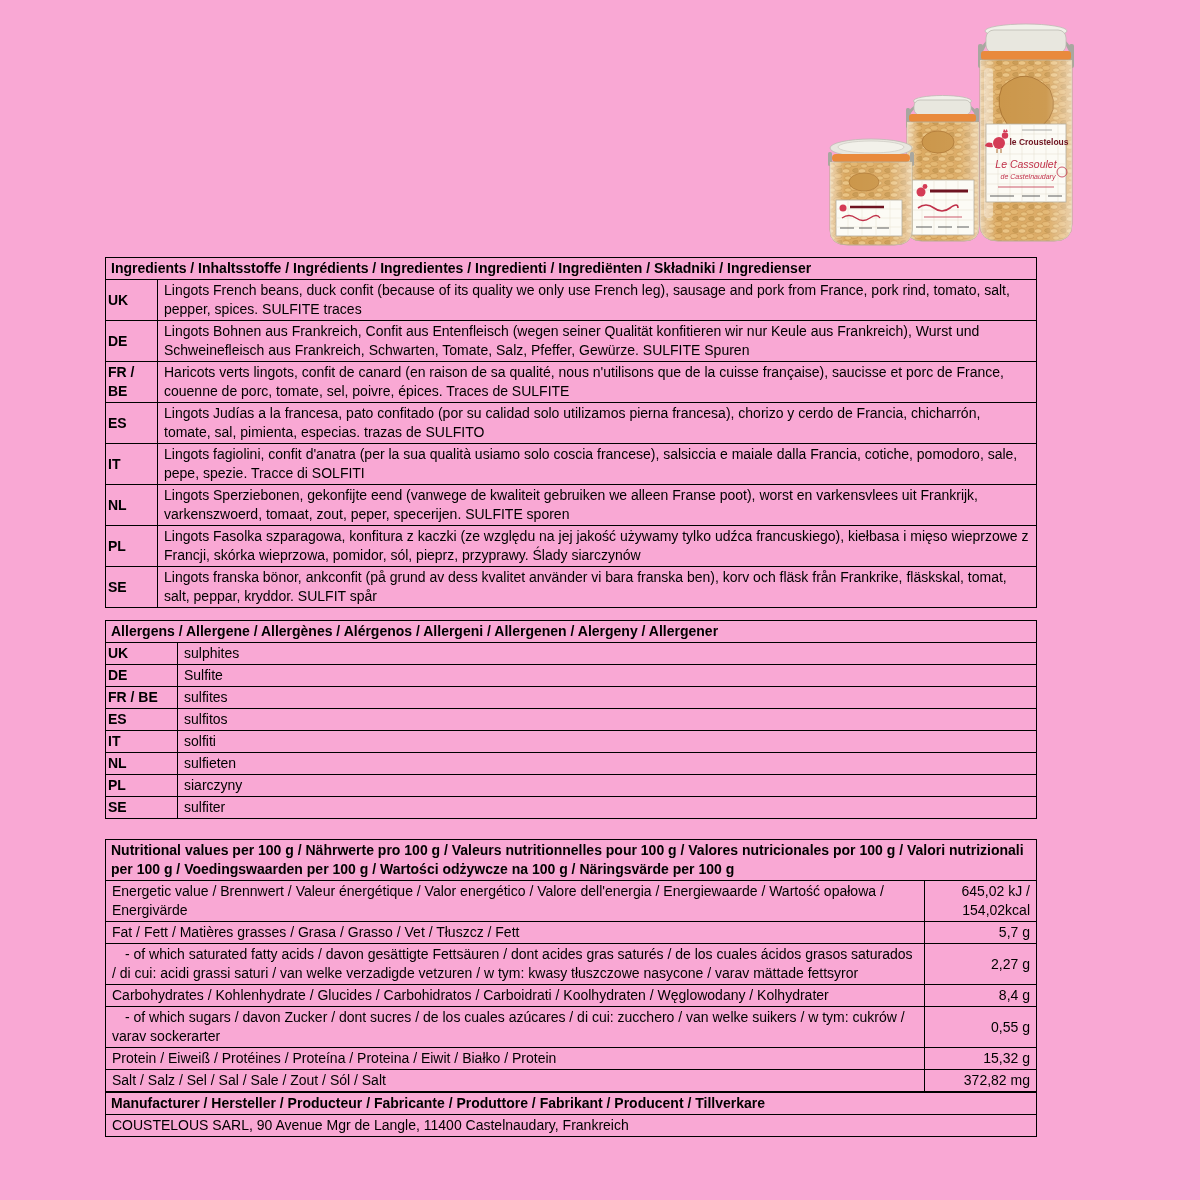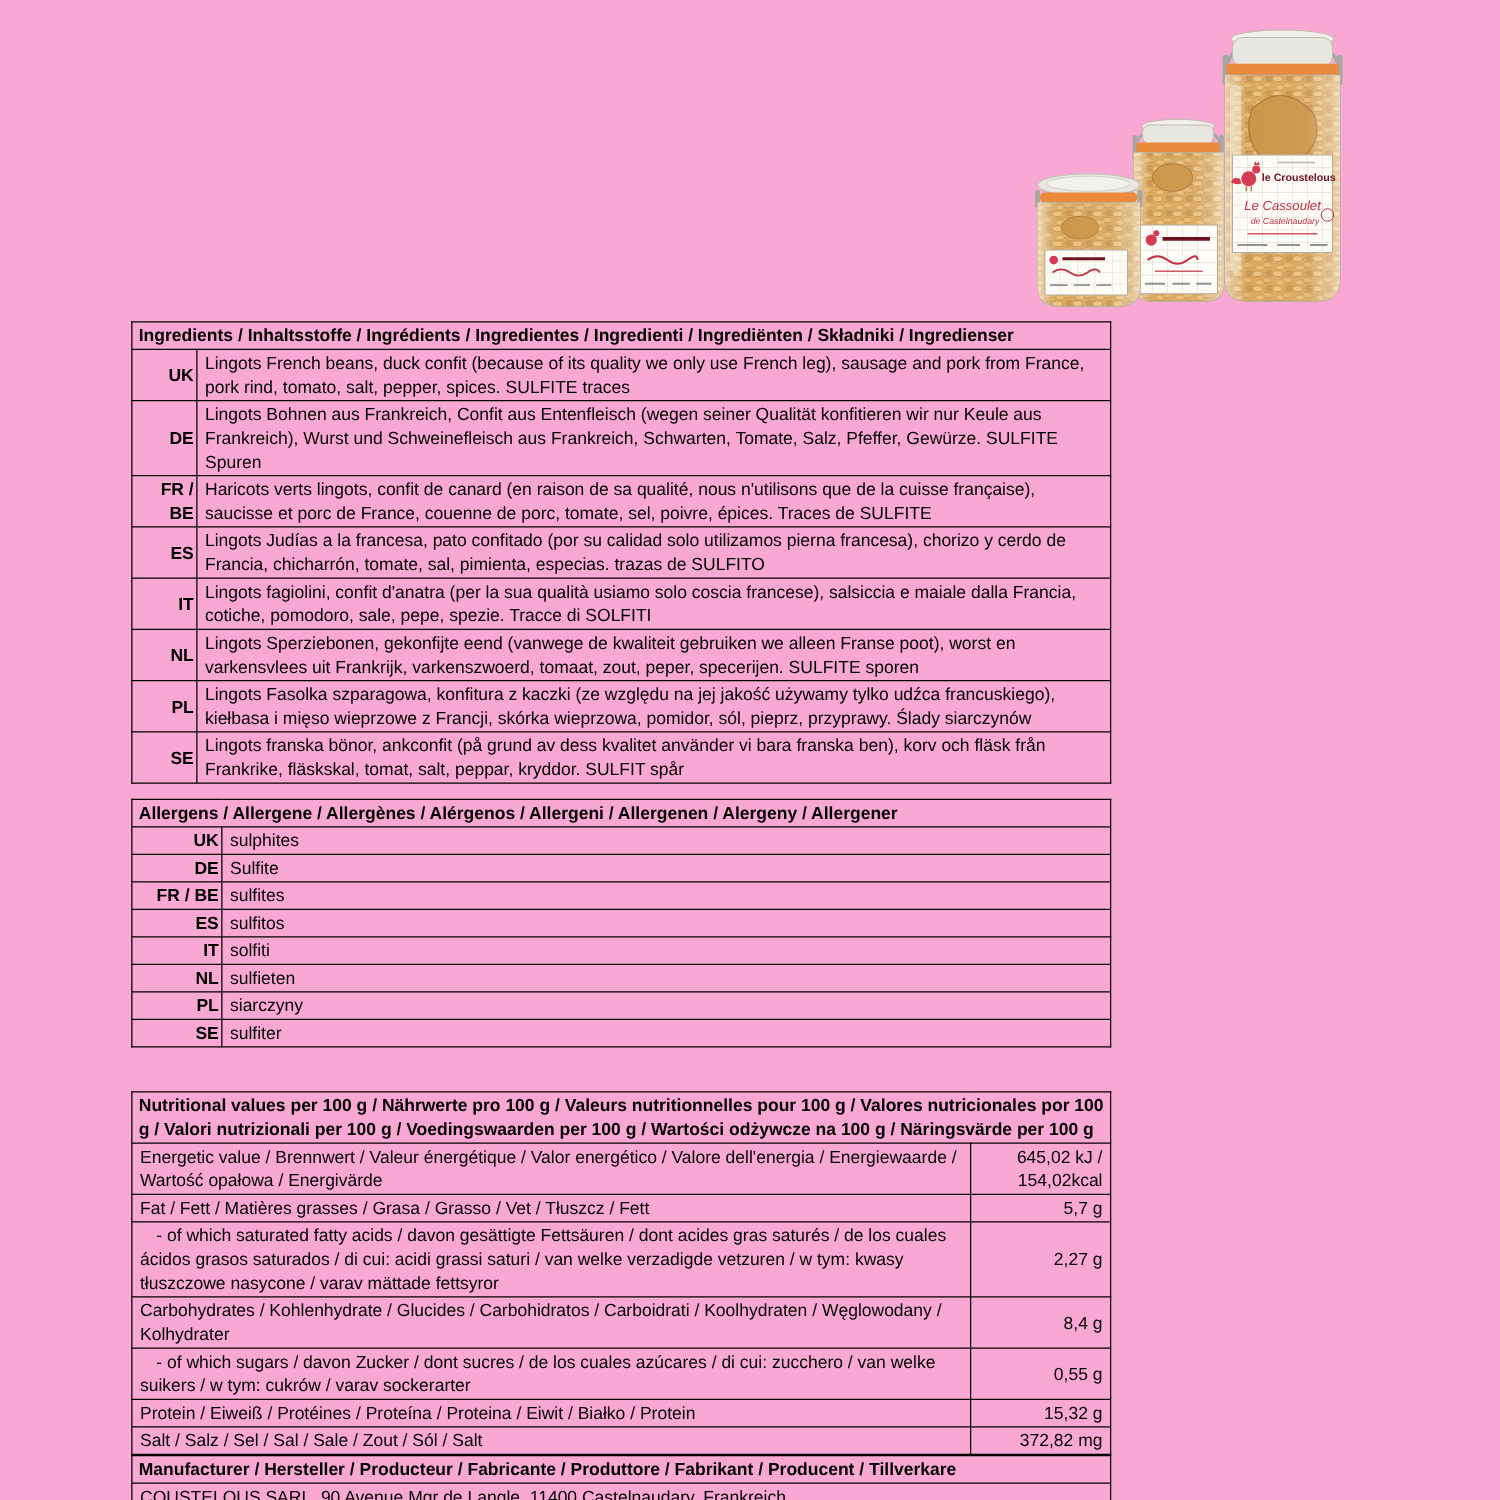--- a/index.html
+++ b/index.html
@@ -3,33 +3,33 @@
 <meta charset="utf-8">
 <style>
   html,body { margin:0; padding:0; background:#ffffff; }
   .page {
     position:relative; width:1200px; height:1200px; background:#f9a8d4;
     font-family:"Liberation Sans", sans-serif; color:#000; overflow:hidden;
   }
   
   table.tbl {
     border-collapse:collapse; table-layout:fixed;
-    margin-left:105px; width:784px;
+    margin-left:105px; width:932px;
     font-size:14px; line-height:19px; color:#000;
   }
   .tbl th, .tbl td {
     border:1px solid #000; padding:1px 6px;
     vertical-align:top; text-align:left; font-weight:normal;
     word-wrap:break-word; overflow-wrap:break-word;
   }
   .tbl thead th { font-weight:700; padding:1px 5px; }
-  .tbl th.lang { font-weight:700; text-align:right; padding:1px 2px; vertical-align:middle; }
+  .tbl th.lang { font-weight:700; text-align:left; padding:1px 2px; vertical-align:middle; }
   table.ingredients { margin-top:257px; }
   table.allergens   { margin-top:12px; }
-  table.nutrition   { margin-top:35px; }
+  table.nutrition   { margin-top:20px; }
   table.manufacturer{ }
   .ingredients col.c-lang { width:52px; }
   .allergens  col.c-lang  { width:72px; }
   .nutrition  col.c-val   { width:112px; }
   .nutrition td.value { text-align:right; vertical-align:middle; }
   .nutrition td.indent { text-indent:13px; }
   
   .jars { position:absolute; left:826px; top:12px; width:262px; height:238px; }
 </style>
 </head>

